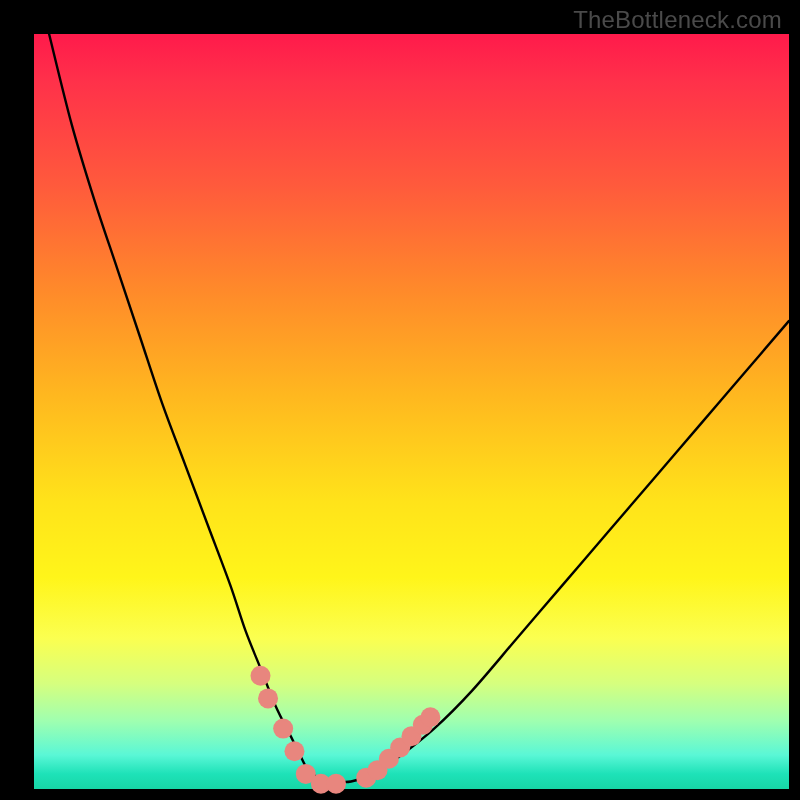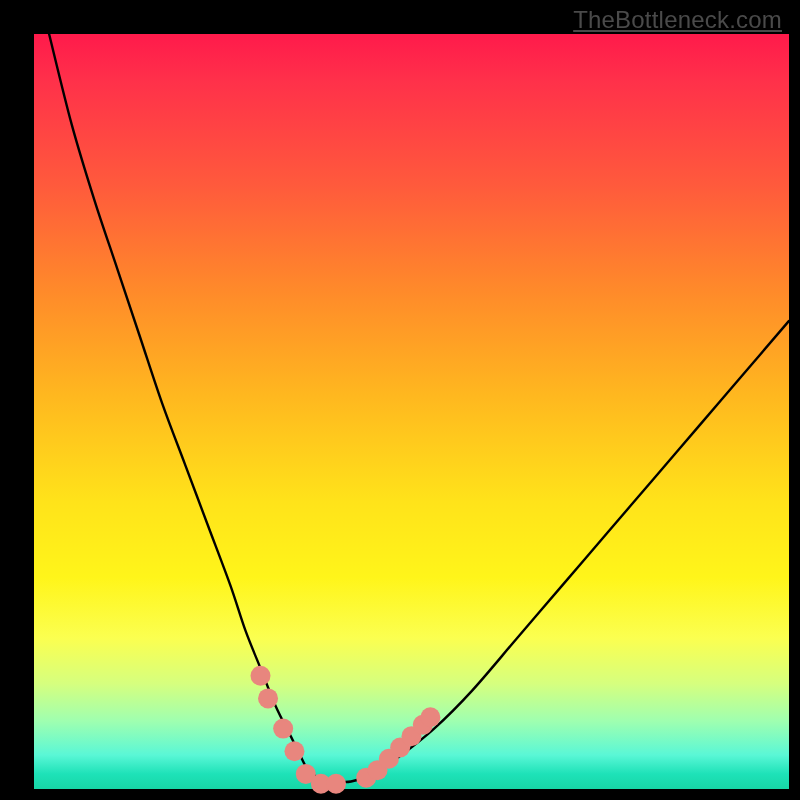--- a/index.html
+++ b/index.html
@@ -42,21 +42,20 @@
   }
   .watermark {
     position: absolute;
     top: 6px;
     right: 18px;
     color: #4a4a4a;
     font-size: 24px;
     font-weight: 500;
     letter-spacing: 0.2px;
     z-index: 20;
-    text-decoration: underline;
   }
   svg.curve-layer {
     position: absolute;
     left: 0;
     top: 0;
     width: 755px;
     height: 755px;
     overflow: visible;
   }
   .curve {

